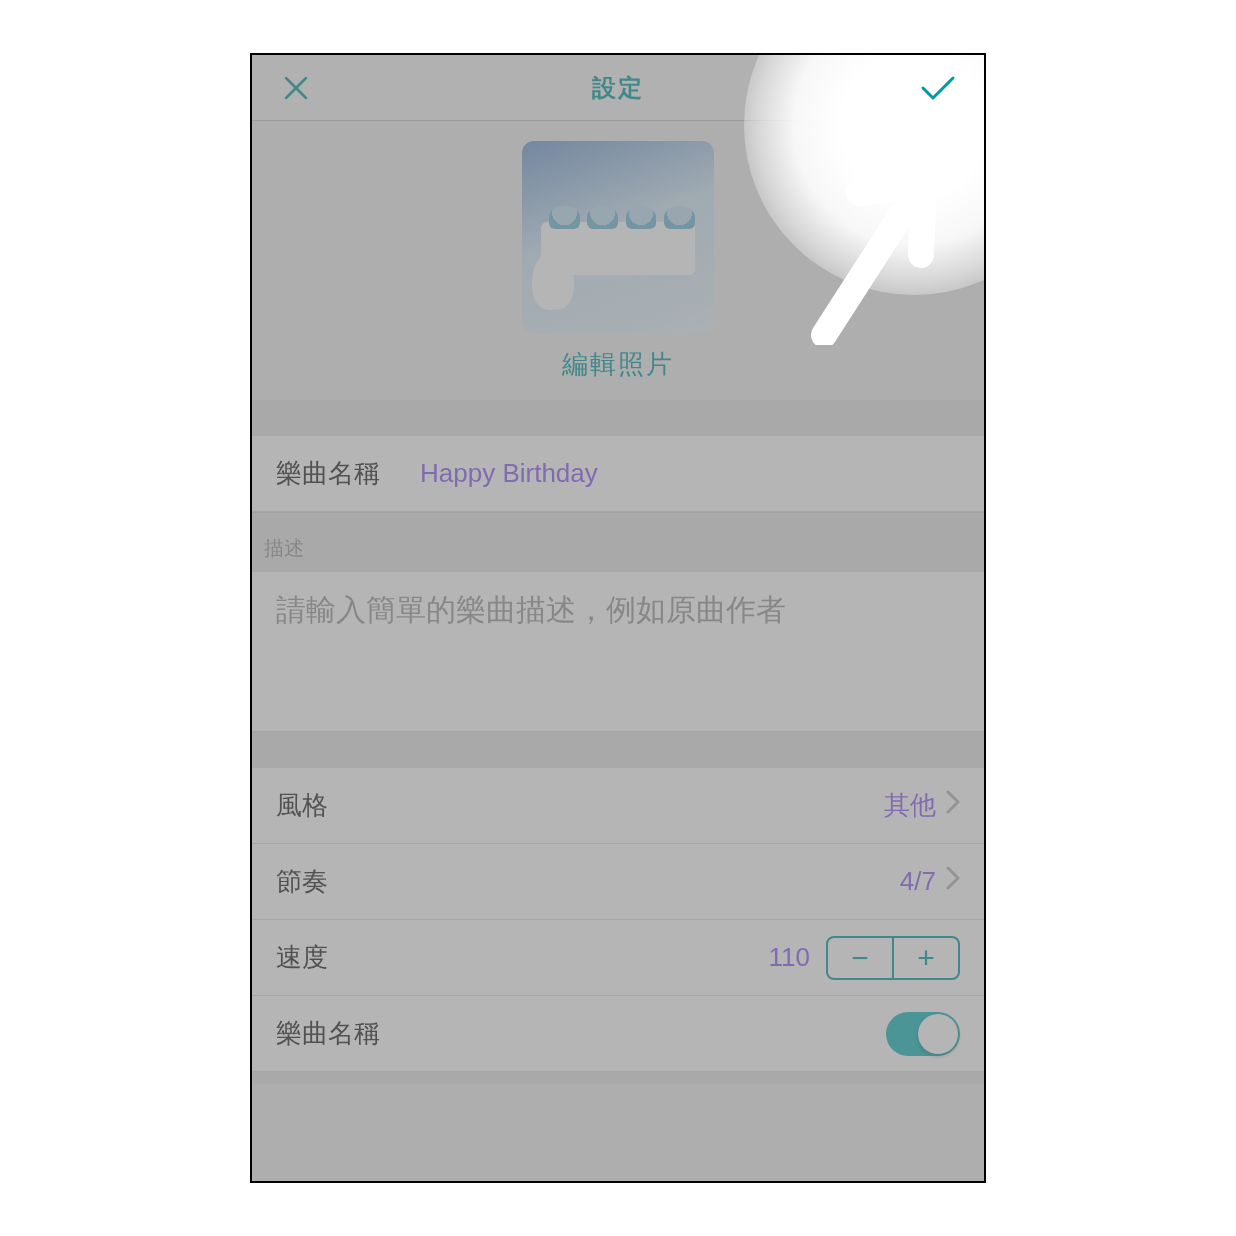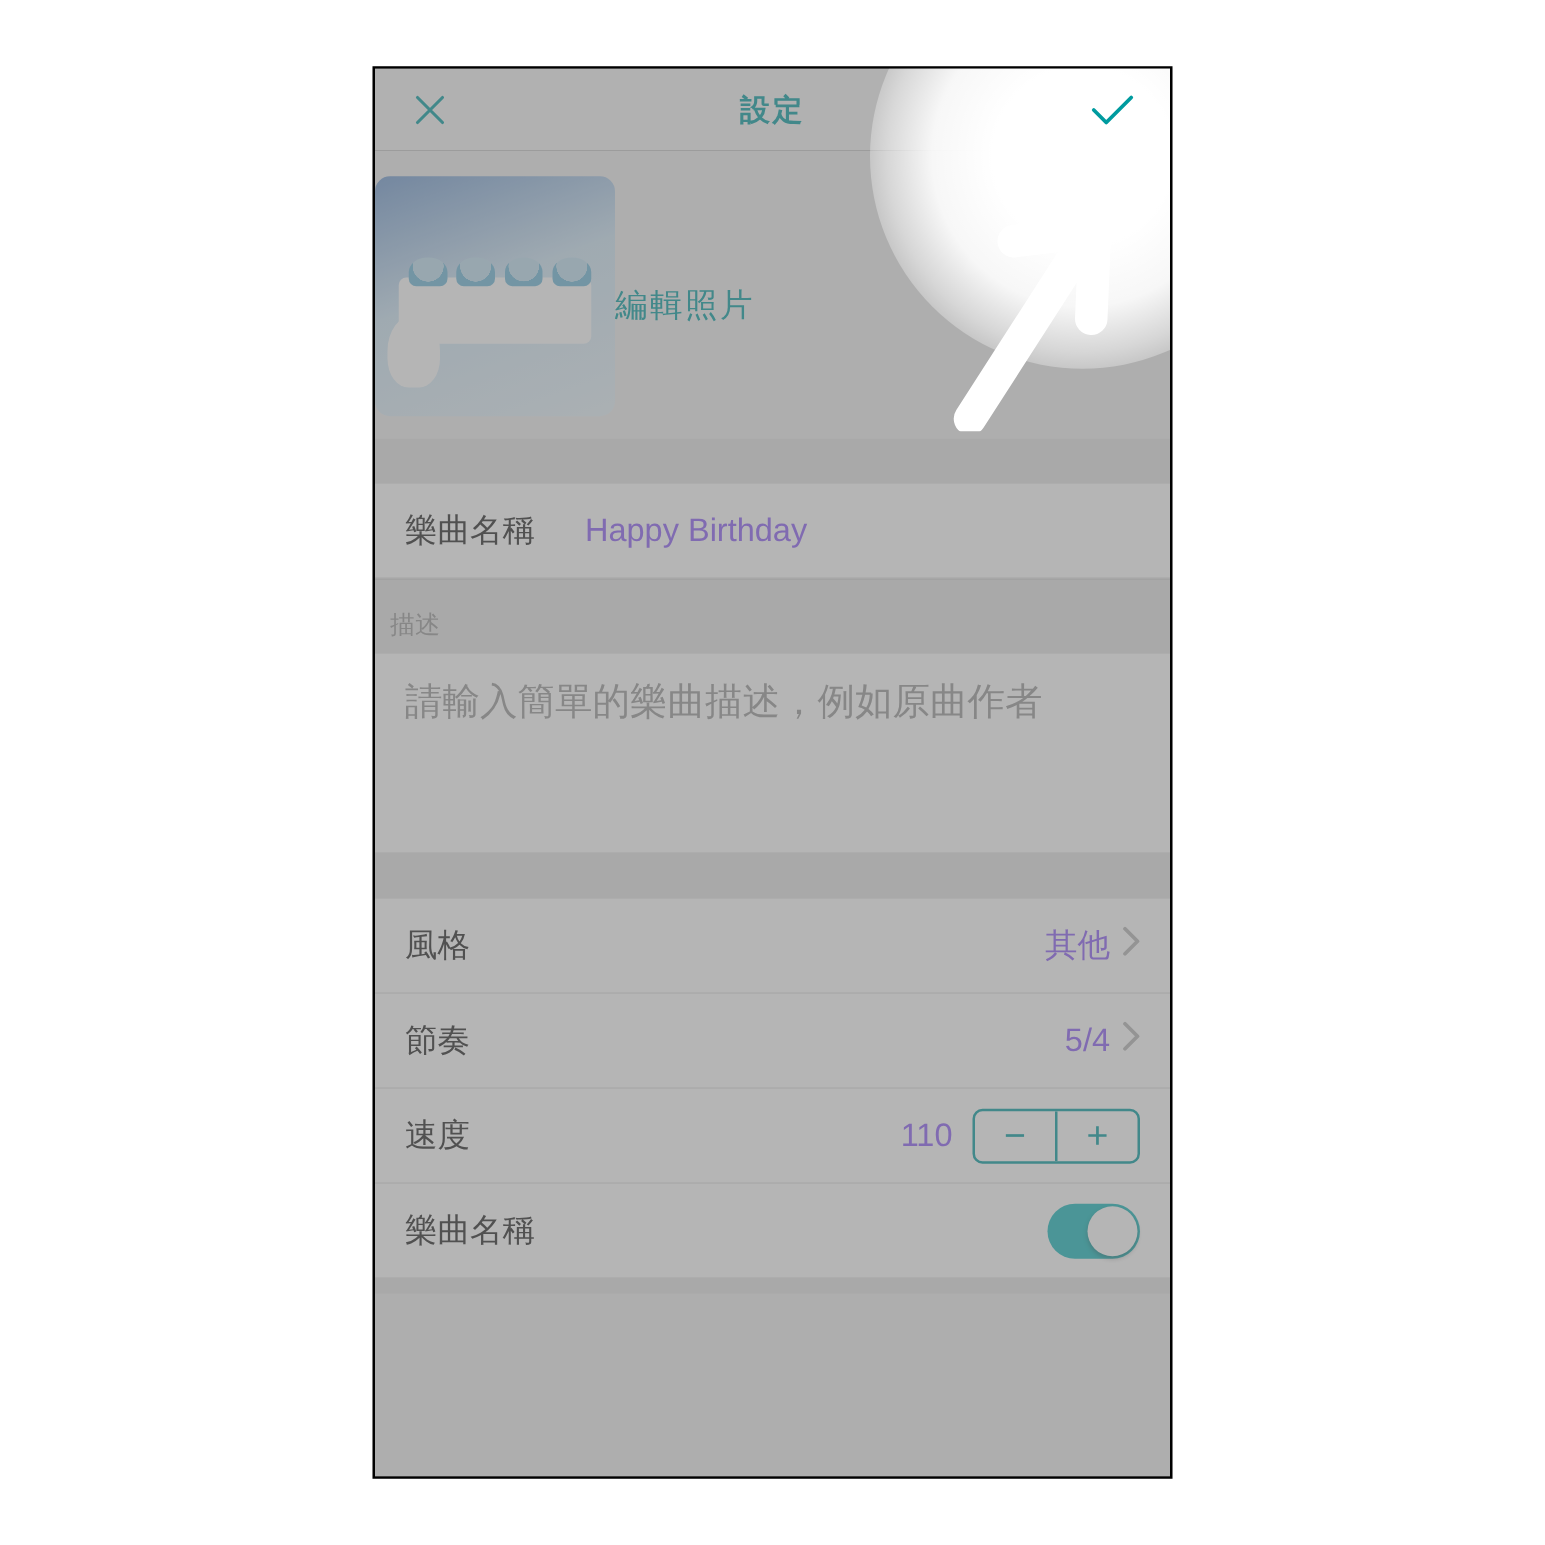--- a/index.html
+++ b/index.html
@@ -6,21 +6,21 @@
     body {
       width: 1236px;
       height: 1236px;
       background: #ffffff;
       font-family: -apple-system, "Helvetica Neue", "PingFang TC", "Microsoft JhengHei", sans-serif;
       display: flex;
       align-items: center;
       justify-content: center;
     }
     .phone-frame {
-      width: 640px;
+      width: 736px;
       height: 1130px;
       background: #f0f0f0;
       border: 2px solid #000;
       position: relative;
       overflow: hidden;
     }
     
     .dim-overlay {
       position: absolute;
       inset: 0;
@@ -73,20 +73,21 @@
       display: flex;
       align-items: center;
       justify-content: center;
       cursor: pointer;
     }
     .close-icon svg, .check-icon svg { display:block; }
     .content { background: #f0f0f0; }
     .photo-section {
       background: #f0f0f0;
       display: flex;
+      flex-direction: column;
       align-items: center;
       padding: 20px 0 18px;
     }
     .photo-thumb {
       width: 192px;
       height: 192px;
       border-radius: 12px;
       overflow: hidden;
       background: linear-gradient(160deg,#6f9ad0 0%,#cfe7f7 45%,#e8f4fb 100%);
       position: relative;
@@ -240,21 +241,21 @@
       <span class="chevron">
         <svg width="14" height="24" viewBox="0 0 14 24">
             <path d="M2 2 L12 12 L2 22" stroke="#b6b6b6" stroke-width="3" fill="none" stroke-linecap="round" stroke-linejoin="round"></path>
           </svg>
       </span>
     </div>
 
     <div class="row">
       <span class="label">節奏</span>
       <span class="spacer"></span>
-      <span class="value-gray">5/4</span>
+      <span class="value-gray">4/7</span>
       <span class="chevron">
         <svg width="14" height="24" viewBox="0 0 14 24">
             <path d="M2 2 L12 12 L2 22" stroke="#b6b6b6" stroke-width="3" fill="none" stroke-linecap="round" stroke-linejoin="round"></path>
           </svg>
       </span>
     </div>
 
     <div class="row">
       <span class="label">速度</span>
       <span class="spacer"></span>

